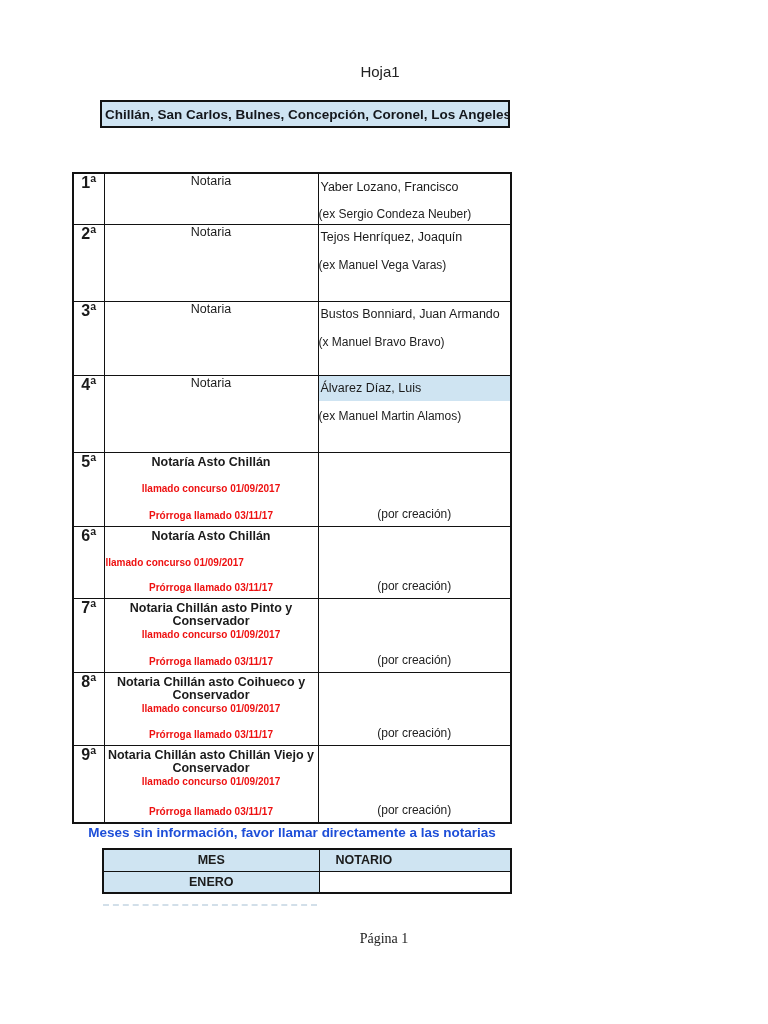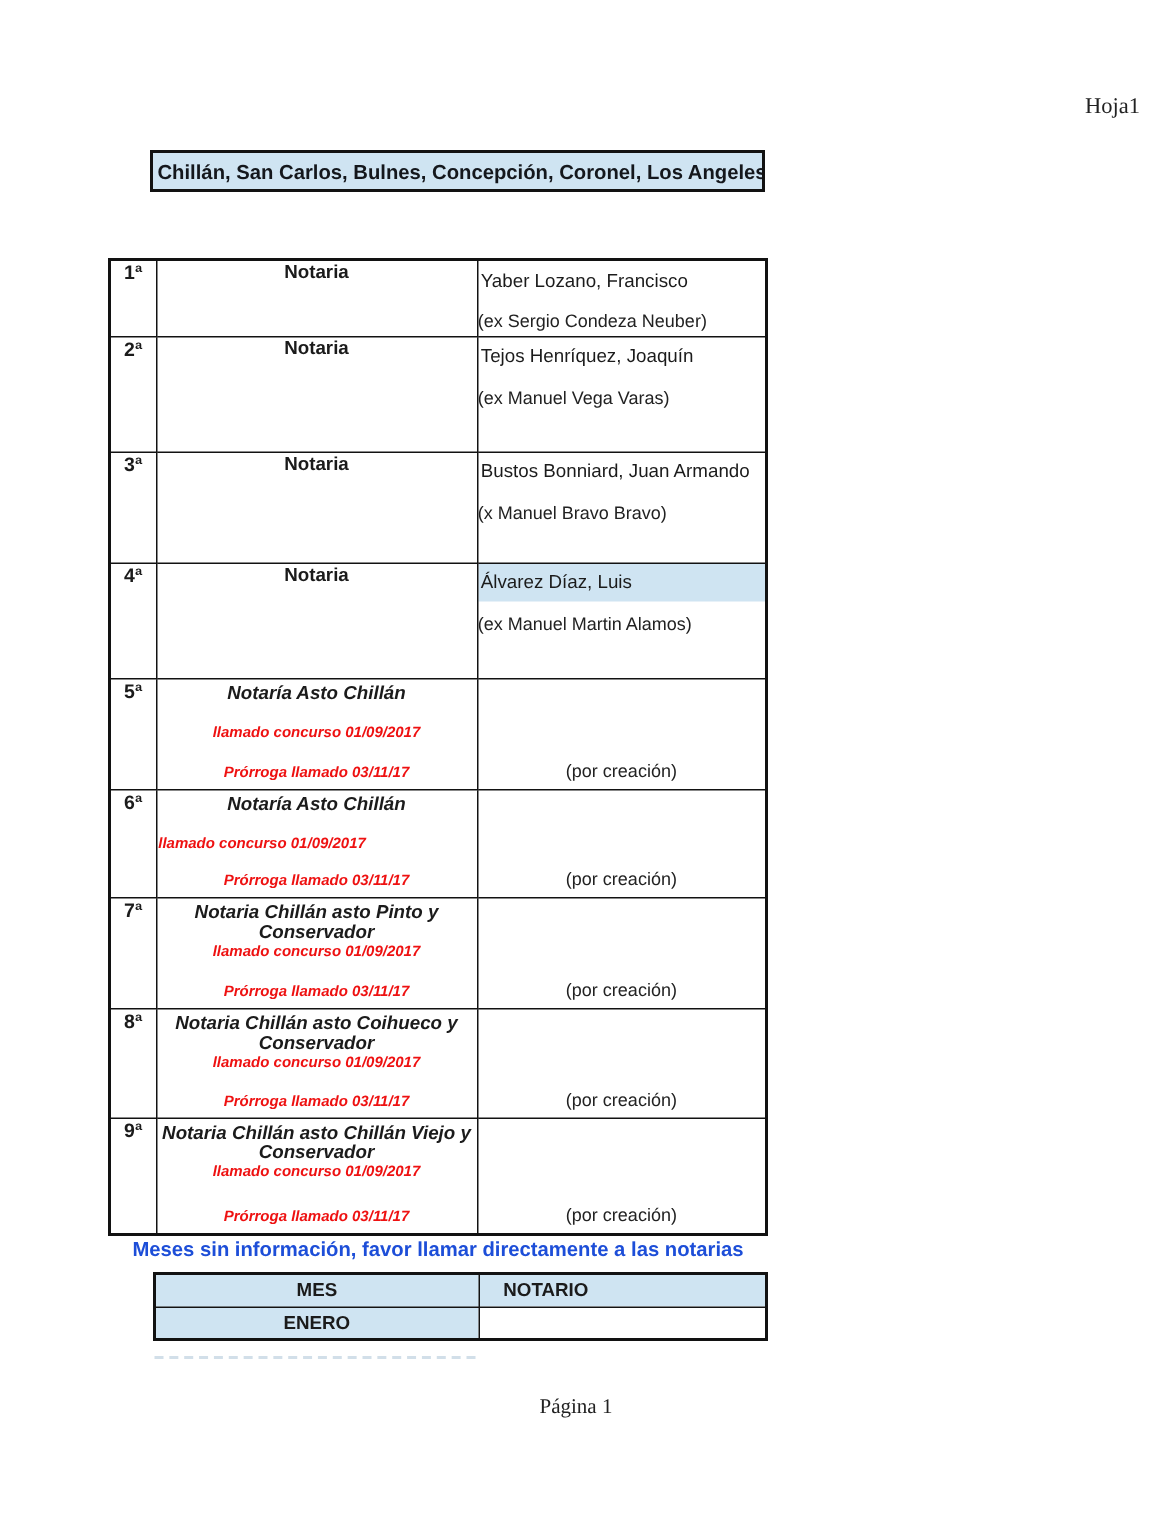--- a/index.html
+++ b/index.html
@@ -4,53 +4,53 @@
 <style>
   * { margin:0; padding:0; box-sizing:border-box; }
   html,body { background:#888; }
   .page {
     position:relative; width:768px; height:1024px; margin:0 auto;
     background:#ffffff; overflow:hidden;
     font-family:"Liberation Sans", sans-serif; color:#1b1b1b;
   }
   .sheet-title {
     position:absolute; top:63px; left:0; width:760px;
-    text-align:right; font-family:Liberation Serif, serif;
+    text-align:center; font-family:Liberation Sans, sans-serif;
     font-size:15px; color:#222;
   }
   .header-bar {
     position:absolute; left:100px; top:100px; width:410px; height:28px;
     background:#cfe4f2; border:2px solid #121212;
     display:flex; align-items:center; overflow:hidden;
   }
   .header-bar span {
     white-space:nowrap; font-weight:700; font-size:13.5px;
     color:#14171c; padding-left:3px; letter-spacing:0px;
   }
   table.notary {
     position:absolute; left:72px; top:172px; width:438px;
     border-collapse:collapse; table-layout:fixed;
     border:2px solid #121212;
   }
   table.notary td { border:1px solid #121212; vertical-align:top; padding:0; }
   col.c1 { width:31px; } col.c2 { width:214px; } col.c3 { width:193px; }
   tr.h51{height:51px} tr.h77{height:77px} tr.h74{height:74px}
   tr.h72{height:72px} tr.h73{height:73px} tr.h78{height:78px}
-  td.num { text-align:center; font-weight:700; font-size:13px; padding-top:5px;margin-left:17px; }
-  td.type { text-align:center; font-weight:700; font-size:12.5px; padding-top:7px; }
+  td.num { text-align:center; font-weight:700; font-size:16px; padding-top:5px;margin-left:17px; }
+  td.type { text-align:center; font-weight:400; font-size:12.5px; padding-top:7px; }
   td.who { }
   .nameband {
     height:25px; display:flex; align-items:center;
     padding-left:2px; font-weight:400; font-size:12.5px;
   }
   .nameband.hl { background:#cfe4f2; }
   .former {
     margin-top:8px; font-weight:400; font-size:12px; color:#222;
   }
-  td.detail { position:relative;font-style:italic; }
+  td.detail { position:relative; }
   .dtitle {
     font-weight:700; font-size:12.5px; text-align:center;
     line-height:13px; padding-top:3px;
   }
   .redline { position:absolute; left:0; right:0; color:#ee1111; font-weight:700; font-size:10px; }
   .call { top:30px; text-align:center; }
   .call.flushleft { text-align:left; padding-left:1px; }
   .ext { bottom:5px; text-align:center; }
   td.status { position:relative; }
   .por {

